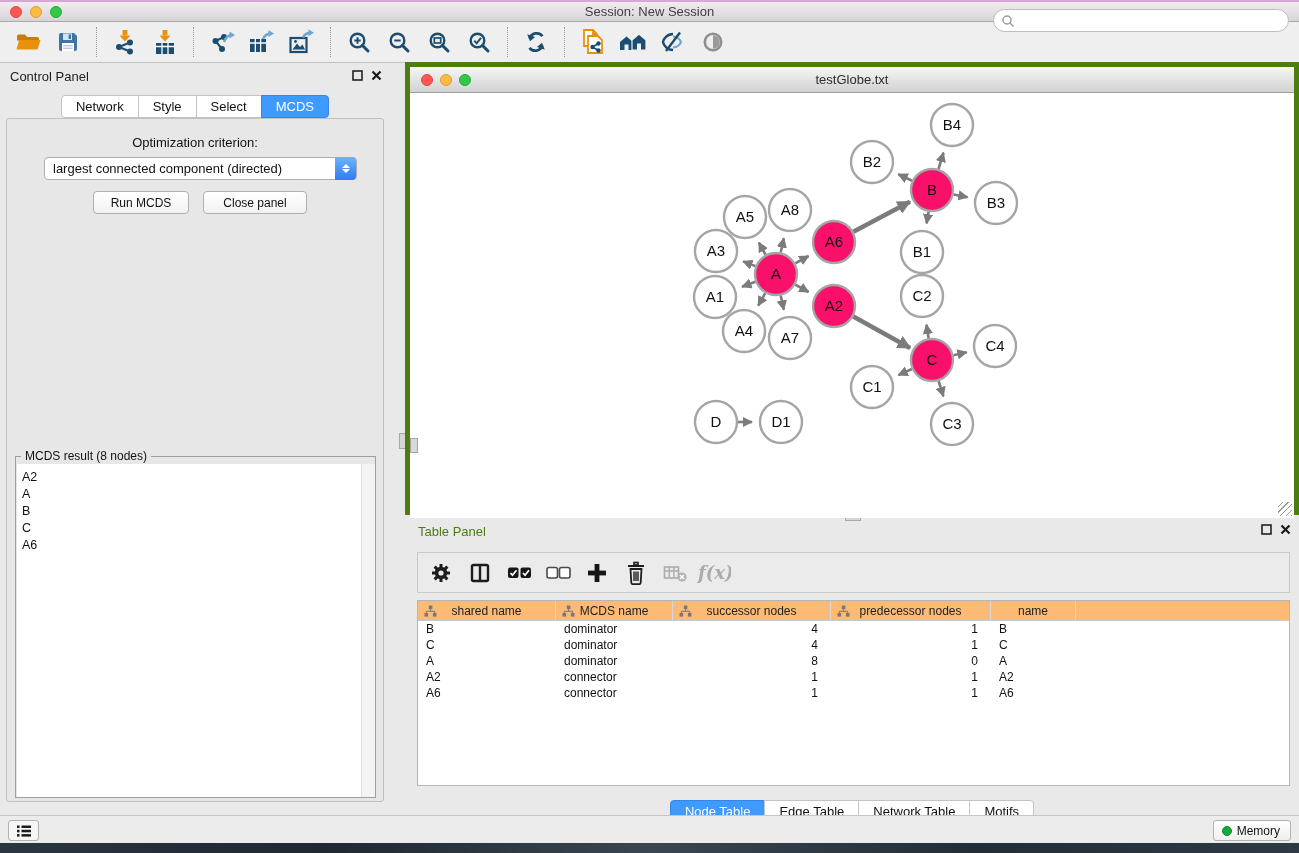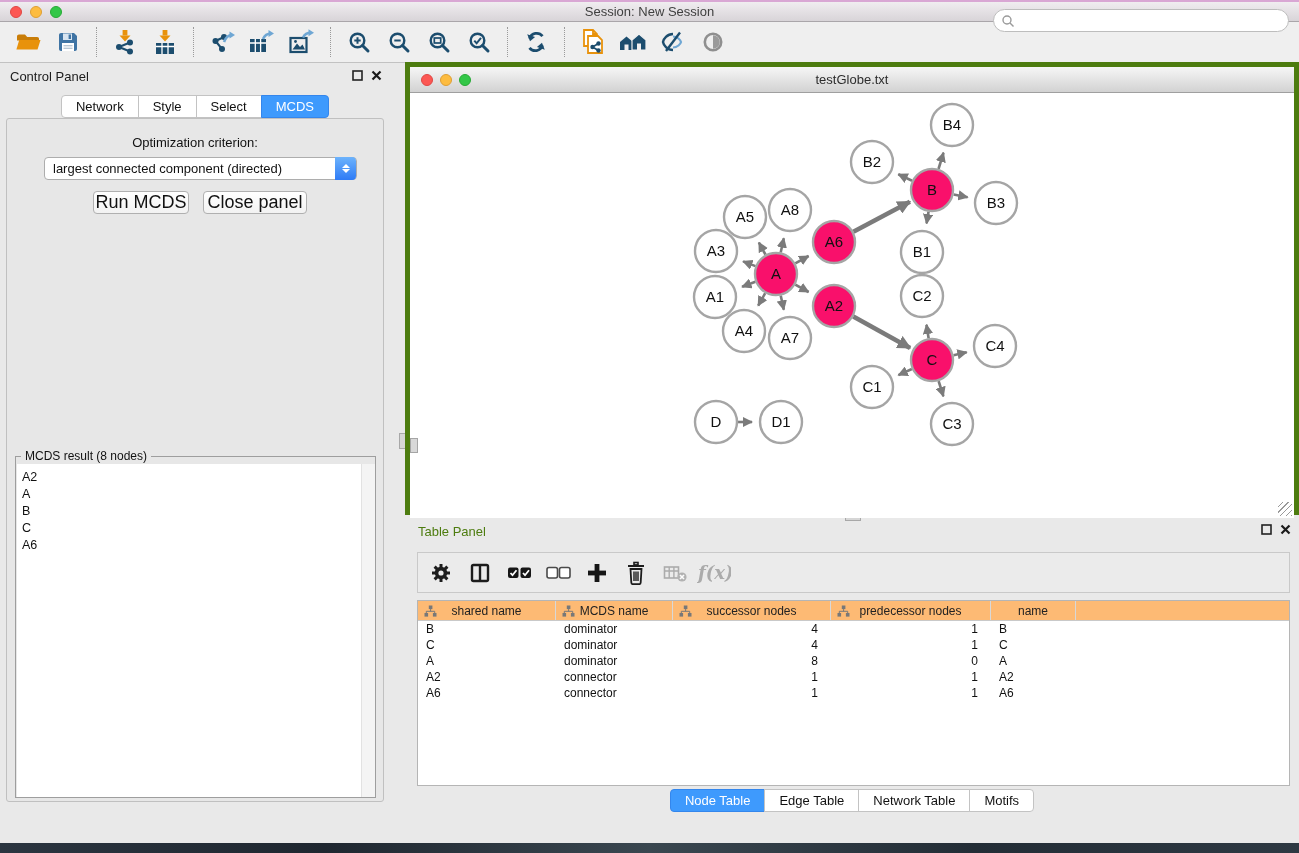--- a/index.html
+++ b/index.html
@@ -41,21 +41,21 @@
     background:#e7e7e7; border:1px solid #c0c0c0; border-radius:3px; }
   .criterion { position:absolute; left:0; top:16px; width:100%; text-align:center; font-size:13px; color:#111; }
   .select { position:absolute; left:37px; top:38px; width:313px; height:23px; background:#fff;
     border:1px solid #adadad; border-radius:4px; font-size:13px; line-height:21px; padding-left:8px; color:#111; }
   .select .stepper { position:absolute; right:0; top:-1px; width:21px; height:23px; border-radius:0 4px 4px 0;
     background:linear-gradient(#6db3fc,#2e7bf6); display:flex; flex-direction:column; align-items:center; justify-content:center; gap:1px; }
   .stepper i { width:0; height:0; border-left:4px solid transparent; border-right:4px solid transparent; }
   .stepper .up { border-bottom:4px solid #fff; }
   .stepper .down { border-top:4px solid #fff; }
   .cp-btn { position:absolute; top:72px; height:23px; background:linear-gradient(#ffffff,#f2f2f2);
-    border:1px solid #b0b0b0; border-radius:4px; font-size:18px; color:#111; font-family:inherit; }
+    border:1px solid #b0b0b0; border-radius:4px; font-size:12px; color:#111; font-family:inherit; }
   .cp-btn.run { left:86px; width:96px; }
   .cp-btn.close { left:196px; width:104px; }
   .result-group { position:absolute; left:8px; top:337px; width:361px; height:342px; border:1px solid #9e9e9e; }
   .result-legend { position:absolute; left:5px; top:-8px; font-size:12px; color:#111;
     background:#e7e7e7; padding:0 4px; }
   .result-list { position:absolute; left:1px; top:7px; width:358px; height:333px; background:#fff; overflow:hidden; }
   .result-list .scroll { position:absolute; right:0; top:0; width:14px; height:100%; background:#f4f4f4; border-left:1px solid #e2e2e2; }
   .result-item { font-size:12.5px; color:#111; padding:1px 0 1px 5px; line-height:15px; }
   .result-item:first-child { padding-top:6px; }
 
@@ -85,21 +85,21 @@
   .tp-table { position:absolute; left:417px; top:600px; width:873px; height:186px; background:#fff; border:1px solid #b5b5b5; }
   .thead { display:flex; height:20px; background:#fdba74; border-bottom:1px solid #c9c9c9; }
   .th { position:relative; border-right:1px solid #d8d8d8; font-size:12px; color:#222;
     display:flex; align-items:center; justify-content:center; }
   .th .hicon { position:absolute; left:6px; top:4px; }
   .trow { display:flex; height:16px; }
   .td { font-size:12px; color:#111; line-height:16px; white-space:nowrap; overflow:hidden; }
   .td.left { padding-left:8px; text-align:left; }
   .td.right { padding-right:13px; text-align:right; }
   .tp-tabs { position:absolute; left:405px; top:789px; width:894px; display:flex; justify-content:center; }
-  .tp-tabs .tab { height:23px; }
+  .tp-tabs .tab { height:23px;margin-top:11px; }
 
   
   .statusbar { position:absolute; left:0; top:815px; width:1299px; height:28px;
     background:#ececec; border-top:1px solid #c6c6c6; }
   .sb-left-btn { position:absolute; left:8px; top:4px; width:31px; height:21px;
     background:#f6f6f6; border:1px solid #b3b3b3; border-radius:3px; display:flex; align-items:center; justify-content:center; }
   .memory-btn { position:absolute; right:8px; top:4px; height:21px; padding:0 10px 0 8px;
     background:linear-gradient(#ffffff,#efefef); border:1px solid #b3b3b3; border-radius:3px;
     display:flex; align-items:center; gap:5px; font-size:12px; color:#111; }
   .memory-dot { width:10px; height:10px; border-radius:50%; background:#17a climbed; background:#17a83c; border:1px solid #0e8a2e; }
@@ -656,15 +656,33 @@
         </div>
       </div>
   </div>
   <div class="tp-tabs" id="tp-tabs">
       <span class="tab active">Node Table</span>
       <span class="tab">Edge Table</span>
       <span class="tab">Network Table</span>
       <span class="tab">Motifs</span>
     </div>
 
+  <div class="statusbar">
+    <div class="sb-left-btn">
+      <span class="icon">
+        <svg width="16" height="14" viewBox="0 0 16 14">
+          <rect x="1" y="1.5" width="2.5" height="2.5" fill="#1c1c1c"></rect>
+            <rect x="5.5" y="1.5" width="9.5" height="2.5" fill="#1c1c1c"></rect>
+          <rect x="1" y="5.8" width="2.5" height="2.5" fill="#1c1c1c"></rect>
+            <rect x="5.5" y="5.8" width="9.5" height="2.5" fill="#1c1c1c"></rect>
+          <rect x="1" y="10.1" width="2.5" height="2.5" fill="#1c1c1c"></rect>
+            <rect x="5.5" y="10.1" width="9.5" height="2.5" fill="#1c1c1c"></rect>
+        </svg>
+      </span>
+    </div>
+    <div class="memory-btn">
+      <span class="memory-dot"></span>
+      <span>Memory</span>
+    </div>
+  </div>
 
   <div class="desktop-strip"></div>
 </div>
 
 </body></html>

